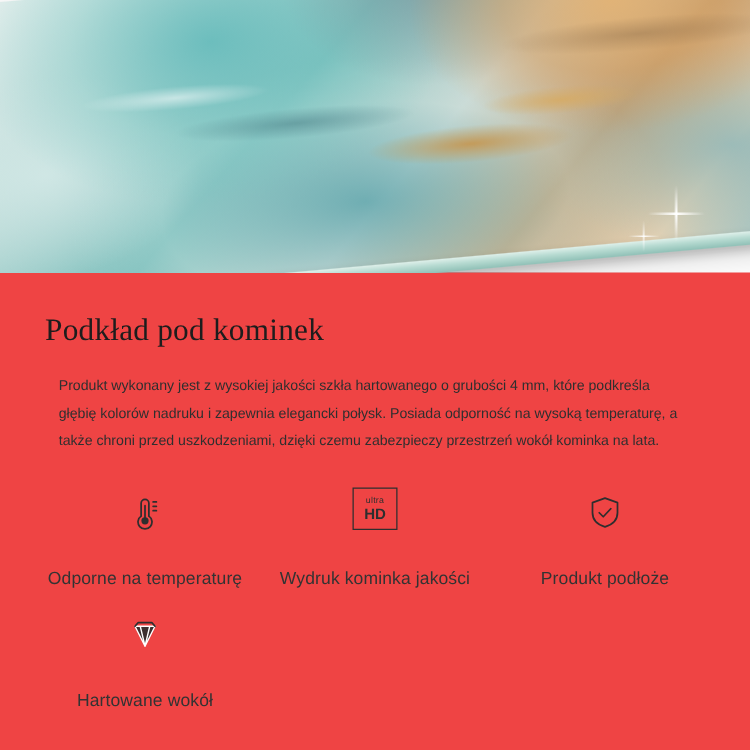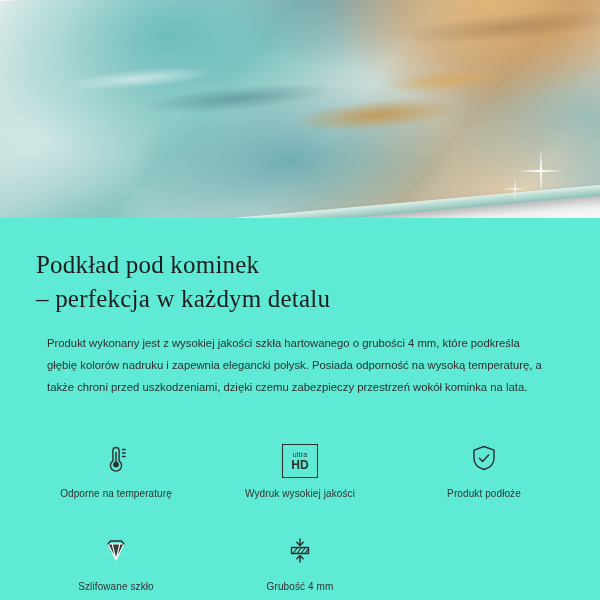--- a/index.html
+++ b/index.html
@@ -10,21 +10,21 @@
     width: 600px;
     height: 600px;
     background: #ffffff;
     font-family: "Liberation Sans", sans-serif;
     overflow: hidden;
   }
   .page {
     position: relative;
     width: 600px;
     height: 600px;
-    background: #5eead4;
+    background: #ef4444;
   }
 
   
   .hero {
     position: relative;
     width: 600px;
     height: 218px;
     overflow: hidden;
     background: #ffffff;
   }
@@ -124,26 +124,26 @@
   .feature {
     display: flex;
     flex-direction: column;
     align-items: center;
     justify-content: flex-start;
   }
   .feature-icon {
     width: 54px;
     height: 54px;
     display: flex;
-    align-items: flex-end;
+    align-items: flex-start;
     justify-content: center;
     margin-bottom: 10px;
   }
   .feature-label {
-    font-size: 10px;
+    font-size: 14px;
     color: #333333;
     text-align: right;
     letter-spacing: 0.1px;
   }
   .icon-stroke {
     fill: none;
     stroke: #2e2e2e;
     stroke-width: 1.4;
     stroke-linecap: round;
     stroke-linejoin: round;
@@ -183,21 +183,20 @@
       <div class="glass-swirl"></div>
       <div class="glass-edge"></div>
     </div>
     <div class="sparkle sparkle-a"></div>
     <div class="sparkle sparkle-b"></div>
   </div>
 
   <div class="content">
     <h1 class="headline">
       <span>Podkład pod kominek</span>
-      <span class="l2">– perfekcja w każdym detalu</span>
     </h1>
     <p class="body-text">Produkt wykonany jest z wysokiej jakości szkła hartowanego o grubości 4 mm, które podkreśla głębię kolorów nadruku i zapewnia elegancki połysk. Posiada odporność na wysoką temperaturę, a także chroni przed uszkodzeniami, dzięki czemu zabezpieczy przestrzeń wokół kominka na lata.</p>
   </div>
 
   <div class="features">
 
     <div class="feature">
       <div class="feature-icon">
         <svg width="40" height="40" viewBox="0 0 40 40" aria-hidden="true">
           <path class="icon-stroke" d="M20 9.5a3.1 3.1 0 0 1 3.1 3.1v10.3a5.6 5.6 0 1 1-6.2 0V12.6A3.1 3.1 0 0 1 20 9.5z"></path>
@@ -209,51 +208,40 @@
       <div class="feature-label">Odporne na temperaturę</div>
     </div>
 
     <div class="feature">
       <div class="feature-icon">
         <div class="ultrahd-box">
           <span class="u1">ultra</span>
           <span class="u2">HD</span>
         </div>
       </div>
-      <div class="feature-label">Wydruk wysokiej jakości</div>
+      <div class="feature-label">Wydruk kominka jakości</div>
     </div>
 
     <div class="feature">
       <div class="feature-icon">
         <svg width="40" height="40" viewBox="0 0 40 40" aria-hidden="true">
           <path class="icon-stroke" d="M20 8.5l10 3.6v8.1c0 6.2-4.3 9.6-10 11.3-5.7-1.7-10-5.1-10-11.3v-8.1z"></path>
           <path class="icon-stroke" d="M15.4 20.2l3.2 3.2 6-6.4"></path>
         </svg>
       </div>
       <div class="feature-label">Produkt podłoże</div>
     </div>
 
     <div class="feature">
       <div class="feature-icon">
         <svg width="40" height="40" viewBox="0 0 40 40" aria-hidden="true">
           <path class="icon-fill" d="M12 13h16l-8 16z" opacity="0.92"></path>
           <path class="icon-stroke" style="stroke:#ffffff;stroke-width:1.1" d="M12 13h16M16.2 13l3.8 16M23.8 13l-3.8 16M12 13l8 16 8-16"></path>
           <path class="icon-stroke" d="M12 13l2.6-3h10.8L28 13"></path>
         </svg>
       </div>
-      <div class="feature-label">Szlifowane szkło</div>
-    </div>
-
-
-    <div class="feature">
-      <div class="feature-icon">
-        <svg width="40" height="40" viewBox="0 0 40 40" aria-hidden="true">
-          <path class="icon-stroke" d="M20 8v5M16.8 11.2L20 14.4l3.2-3.2"></path>
-          <rect class="icon-stroke" x="11.5" y="16.5" width="17" height="6"></rect>
-          <path class="icon-stroke" style="stroke-width:1.1" d="M13 22.5l4.5-6M17 22.5l4.5-6M21 22.5l4.5-6M25 22.5l3.2-4.4"></path>
-          <path class="icon-stroke" d="M20 31v-5M16.8 27.8L20 24.6l3.2 3.2"></path>
-        </svg>
-      </div>
-      <div class="feature-label">Grubość 4 mm</div>
-    </div>
+      <div class="feature-label">Hartowane wokół</div>
+    </div>
+
+
 
   </div>
 </div>
 
 </body></html>

